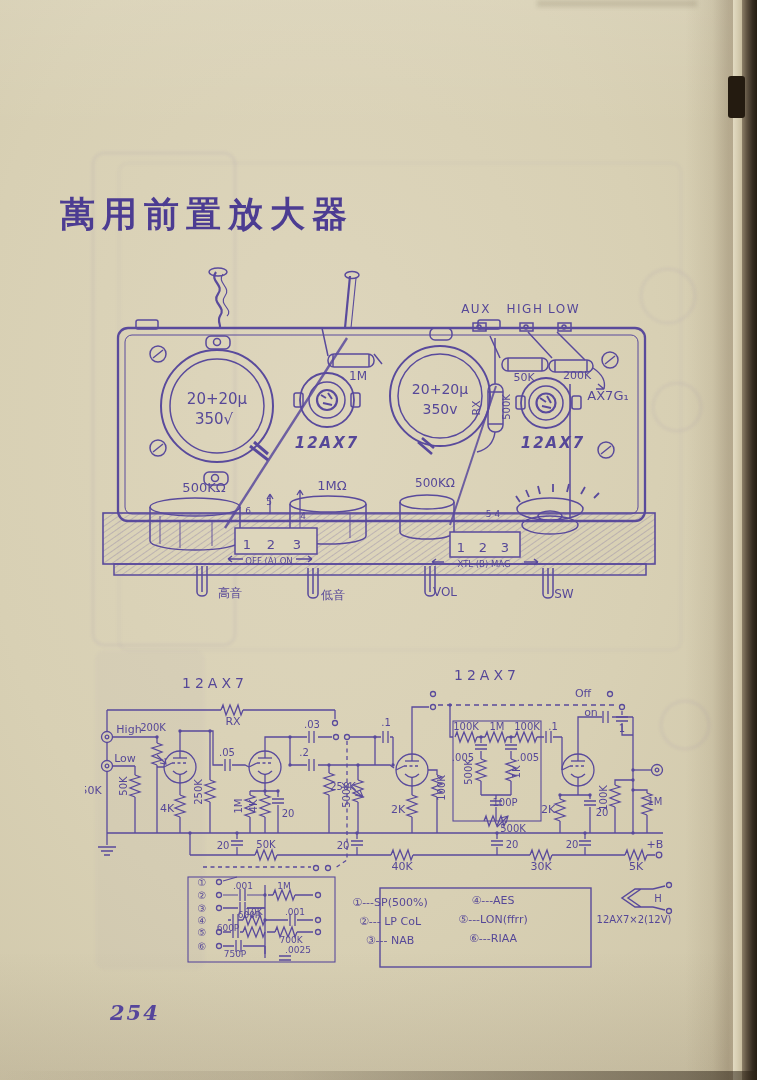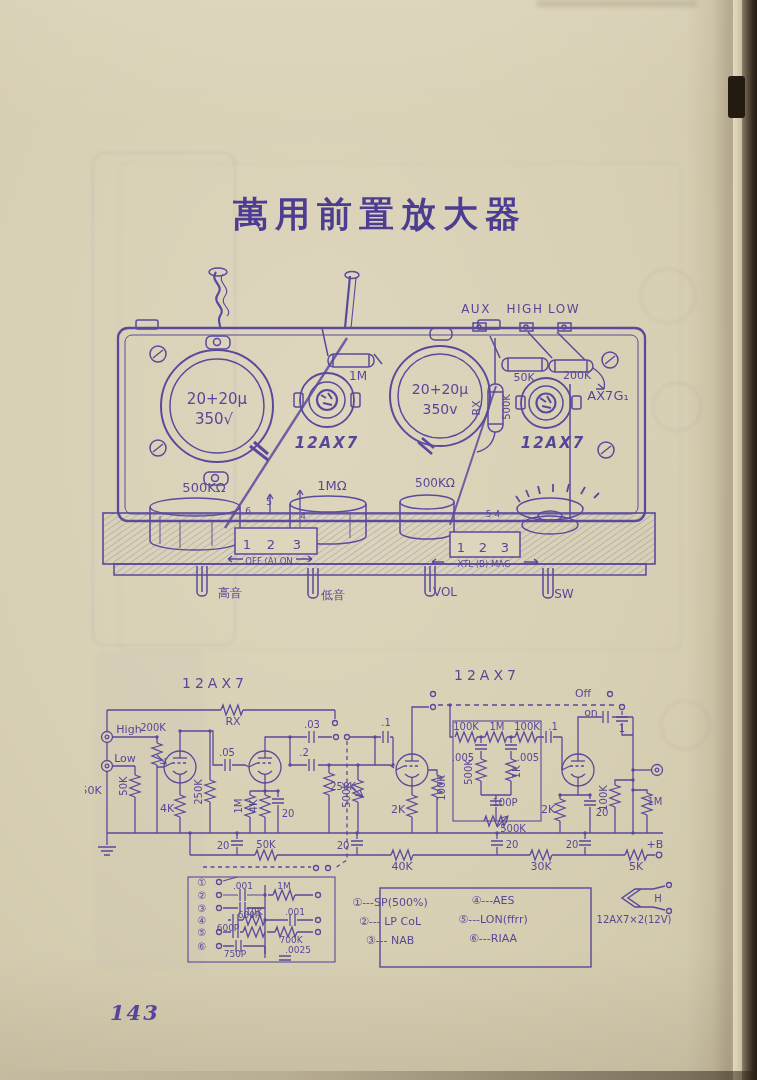--- a/index.html
+++ b/index.html
@@ -17,21 +17,21 @@
   .spine-shadow{position:absolute;top:0;right:0;width:72px;height:100%;
     background:linear-gradient(to right, rgba(110,90,60,0) 0%, rgba(110,90,60,.10) 38%,
        rgba(100,80,55,.28) 60%, #b5a88d 72%, #8d8069 79%, #5f5342 86%, #352c20 94%, #241d12 100%);}
   .page-edge{position:absolute;top:0;right:15px;width:9px;height:100%;
     background:linear-gradient(to right,#e7e0c8,#cfc5a6);opacity:.9;}
   .spine-notch{position:absolute;right:12px;top:76px;width:17px;height:42px;background:#241b10;border-radius:3px;}
   .bottom-edge{position:absolute;bottom:0;left:0;width:100%;height:9px;
     background:linear-gradient(to right, rgba(70,55,35,0) 0%, rgba(70,55,35,.12) 38%, rgba(45,35,22,.55) 100%);}
   .corner-shade{position:absolute;top:0;right:60px;width:160px;height:7px;background:rgba(70,55,35,.14);filter:blur(2px);}
 
-  .title{position:absolute;left:60px;top:191px;width:640px;text-align:center;
+  .title{position:absolute;left:60px;top:191px;width:640px;text-align:left;
     font-family:"DejaVu Serif",serif;font-weight:bold;font-size:35px;letter-spacing:7px;
     color:#4c3c92;}
   .pageno{position:absolute;left:110px;top:1000px;font-family:"DejaVu Serif",serif;
     font-style:italic;font-weight:bold;font-size:21px;letter-spacing:2px;color:#55459b;}
 
   svg.fig{position:absolute;color:#50409a;opacity:.93;}
   svg.fig text{fill:#4c3d96;stroke:none;text-anchor:middle;font-family:"DejaVu Sans",sans-serif;}
   .t9{font-size:9px}.t10{font-size:10px}.t11{font-size:11px}.t12{font-size:12px}
   .t13{font-size:13px}.t14{font-size:14px;letter-spacing:4px}.t15{font-size:15px}
   .t85{font-size:8.5px}
@@ -456,20 +456,20 @@
     <text class="t11 as" x="305" y="251">①---SP(500%)</text>
     <text class="t11 as" x="305" y="270">②--- LP CoL</text>
     <text class="t11 as" x="305" y="289">③--- NAB</text>
     <text class="t11 as" x="408" y="249">④---AES</text>
     <text class="t11 as" x="408" y="268">⑤---LON(ffrr)</text>
     <text class="t11 as" x="408" y="287">⑥---RIAA</text>
     <text class="t10" x="573" y="247">H</text>
     <text class="t10" x="549" y="268">12AX7×2(12V)</text>
   </svg>
 
-  <div class="pageno">143</div>
+  <div class="pageno">254</div>
 
   <div class="corner-shade"></div>
   <div class="spine-shadow"></div>
   <div class="page-edge"></div>
   <div class="spine-notch"></div>
   <div class="bottom-edge"></div>
 </div>
 
 </body></html>

